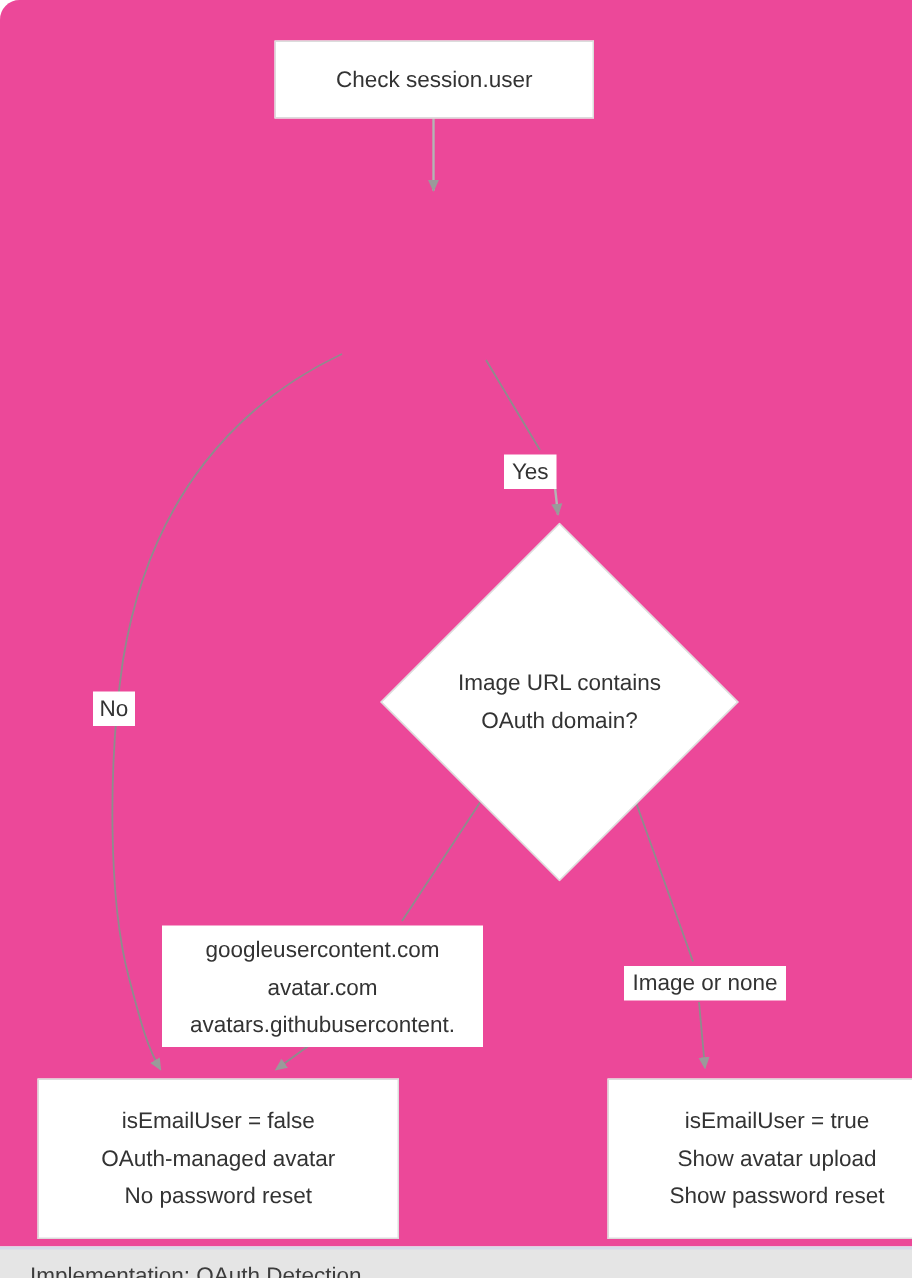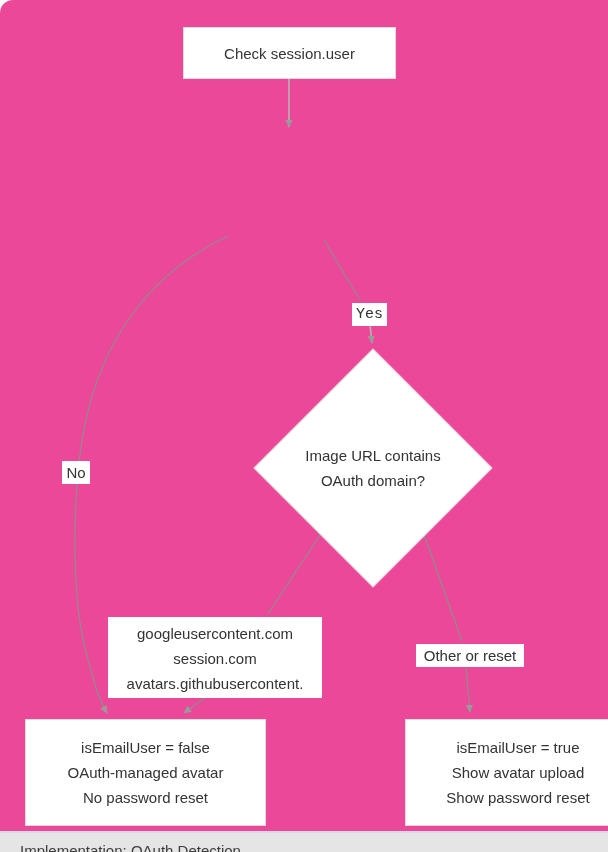--- a/index.html
+++ b/index.html
@@ -158,44 +158,44 @@
 
       <path d="M424,535 L462,641" fill="none" stroke="#8d8d8d" stroke-width="1.2"></path>
       <path d="M466,668 L470,712" fill="none" stroke="#8d8d8d" stroke-width="1.2" marker-end="url(#arrowhead)"></path>
     </svg>
 
     <div class="node node-box" style="left:183px; top:27px; width:213px; height:52px;">
       <span>Check session.user</span>
     </div>
 
 
-    <div class="edge-label" style="left:352px; top:303px; width:35px; height:23px; line-height:23px;font-family:Liberation Mono, monospace;">
+    <div class="edge-label" style="left:336px; top:303px; width:35px; height:23px; line-height:23px;">
       <span>Yes</span>
     </div>
 
     <div class="edge-label" style="left:62px; top:461px; width:28px; height:23px; line-height:23px;">
       <span>No</span>
     </div>
 
     <div class="node node-diamond" style="left:255px; top:350px; width:236px; height:236px;align-items:center;">
       <div class="diamond-shape" style="width:167px; height:167px;"></div>
       <span class="diamond-label">
         <span>Image URL contains</span><br>
         <span>OAuth domain?</span>
       </span>
     </div>
 
     <div class="edge-label multiline" style="left:108px; top:617px; width:214px; height:81px;">
       <div>googleusercontent.com</div>
-      <div>session.com</div>
+      <div>avatar.com</div>
       <div>avatars.githubusercontent.</div>
     </div>
 
     <div class="edge-label" style="left:416px; top:644px; width:108px; height:23px; line-height:23px;">
-      <span>Other or reset</span>
+      <span>Image or none</span>
     </div>
 
     <div class="node node-box" style="left:25px; top:719px; width:241px; height:107px; flex-direction:column;">
       <div>isEmailUser = false</div>
       <div>OAuth-managed avatar</div>
       <div>No password reset</div>
     </div>
 
     <div class="node node-box" style="left:357px; top:719px; width:226px; height:107px; flex-direction:column;margin-left:48px;">
       <div>isEmailUser = true</div>

